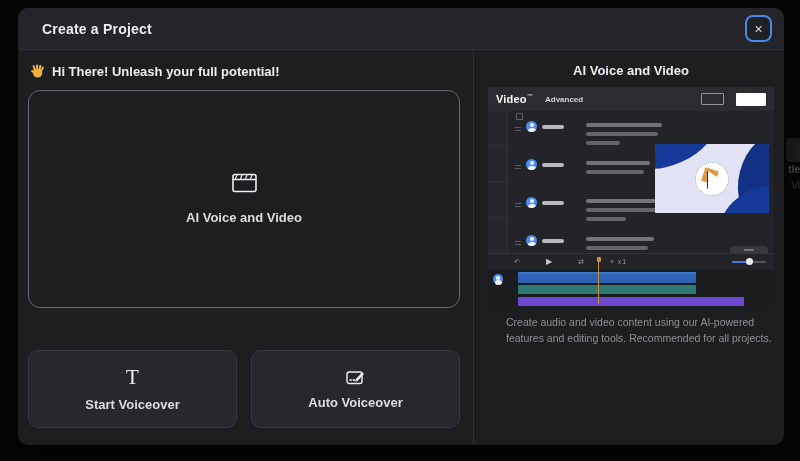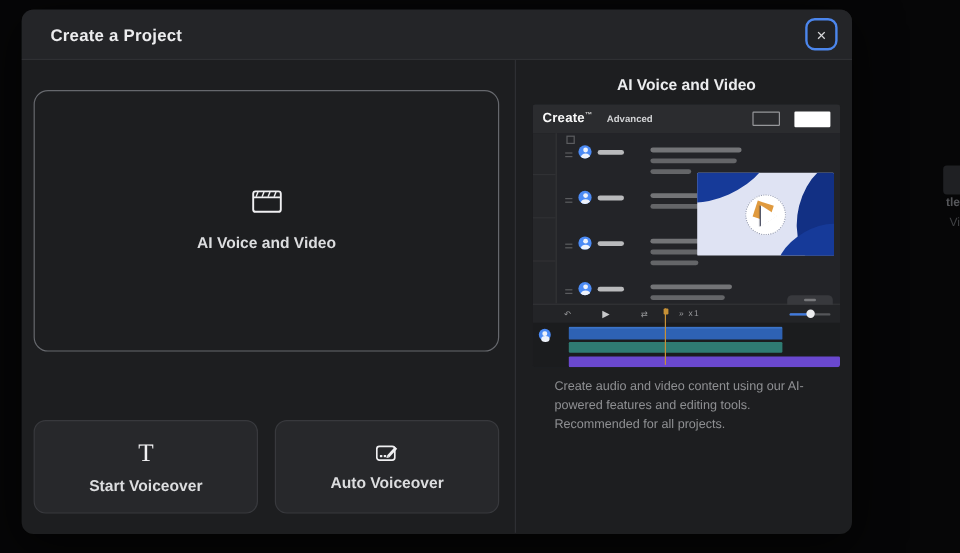--- a/index.html
+++ b/index.html
@@ -21,21 +21,21 @@
     position:relative;
     color:#e8e8ea;
   }
   
   .bg-strip{position:absolute;right:0;top:138px;width:14px;height:24px;background:#1f2023;border-radius:3px 0 0 3px;}
   .bg-frag{position:absolute;right:0;font-size:10px;font-weight:bold;color:#55565a;}
   .bg-frag.f1{top:164px;margin-left:20px;}
   .bg-frag.f2{top:180px;color:#3f4043;font-weight:normal;}
   
   .modal{
-    position:absolute;left:18px;top:8px;width:692px;height:437px;
+    position:absolute;left:18px;top:8px;width:766px;height:437px;
     background:#1d1e20;border-radius:10px;overflow:hidden;
     box-shadow:0 10px 40px rgba(0,0,0,.7);
   }
   .modal-header{
     height:42px;background:#242528;border-bottom:1px solid #2f3033;
     display:flex;align-items:center;padding:0 12px 0 24px;
   }
   .modal-title{font-size:14px;font-weight:bold;color:#ececee;letter-spacing:.2px;}
   .close-btn{
     margin-left:auto;width:27px;height:27px;border-radius:8px;
@@ -149,20 +149,33 @@
   <div class="modal-header">
     <div class="modal-title">Create a Project</div>
     <button class="close-btn">
       <span>×</span>
     </button>
   </div>
 
   <div class="modal-body">
 
     <div class="left-panel">
+      <div class="greeting">
+        <svg class="hand-svg" width="15" height="15" viewBox="0 0 15 15">
+          <g fill="#f0b13c">
+            <rect x="3.2" y="1.2" width="2.1" height="7" rx="1" transform="rotate(-18 4 4)"></rect>
+            <rect x="6.1" y="0.4" width="2.1" height="7.5" rx="1"></rect>
+            <rect x="8.9" y="0.9" width="2.1" height="7" rx="1" transform="rotate(12 10 4)"></rect>
+            <rect x="11.2" y="2.4" width="2" height="5.5" rx="1" transform="rotate(26 12 5)"></rect>
+            <ellipse cx="7.6" cy="9.3" rx="4.6" ry="4.2"></ellipse>
+            <rect x="1" y="6.5" width="4.5" height="2.2" rx="1.1" transform="rotate(38 3 7.5)"></rect>
+          </g>
+        </svg>
+        <span>Hi There! Unleash your full potential!</span>
+      </div>
 
       <div class="main-card">
         <svg width="25" height="20" viewBox="0 0 25 20">
           <rect x="1" y="1.5" width="23" height="17" rx="2" fill="none" stroke="#f0f0f2" stroke-width="1.6"></rect>
           <line x1="1" y1="6.5" x2="24" y2="6.5" stroke="#f0f0f2" stroke-width="1.4"></line>
           <line x1="5" y1="2" x2="3.4" y2="6" stroke="#f0f0f2" stroke-width="1.2"></line>
           <line x1="10" y1="2" x2="8.4" y2="6" stroke="#f0f0f2" stroke-width="1.2"></line>
           <line x1="15" y1="2" x2="13.4" y2="6" stroke="#f0f0f2" stroke-width="1.2"></line>
           <line x1="20" y1="2" x2="18.4" y2="6" stroke="#f0f0f2" stroke-width="1.2"></line>
         </svg>
@@ -187,21 +200,21 @@
       </div>
     </div>
 
     <div class="v-divider"></div>
 
     <div class="right-panel">
       <div class="right-title">AI Voice and Video</div>
 
       <div class="preview">
         <div class="pv-topbar">
-          <span class="pv-logo"><span>Create</span><sup>™</sup></span>
+          <span class="pv-logo"><span>Video</span><sup>™</sup></span>
           <span class="pv-adv">Advanced</span>
           <span class="pv-btn-outline"></span>
           <span class="pv-btn-white"></span>
         </div>
 
         <div class="pv-body">
           <div class="pv-rail">
             <i style="top:34px"></i>
               <i style="top:70px"></i>
               <i style="top:106px"></i>

